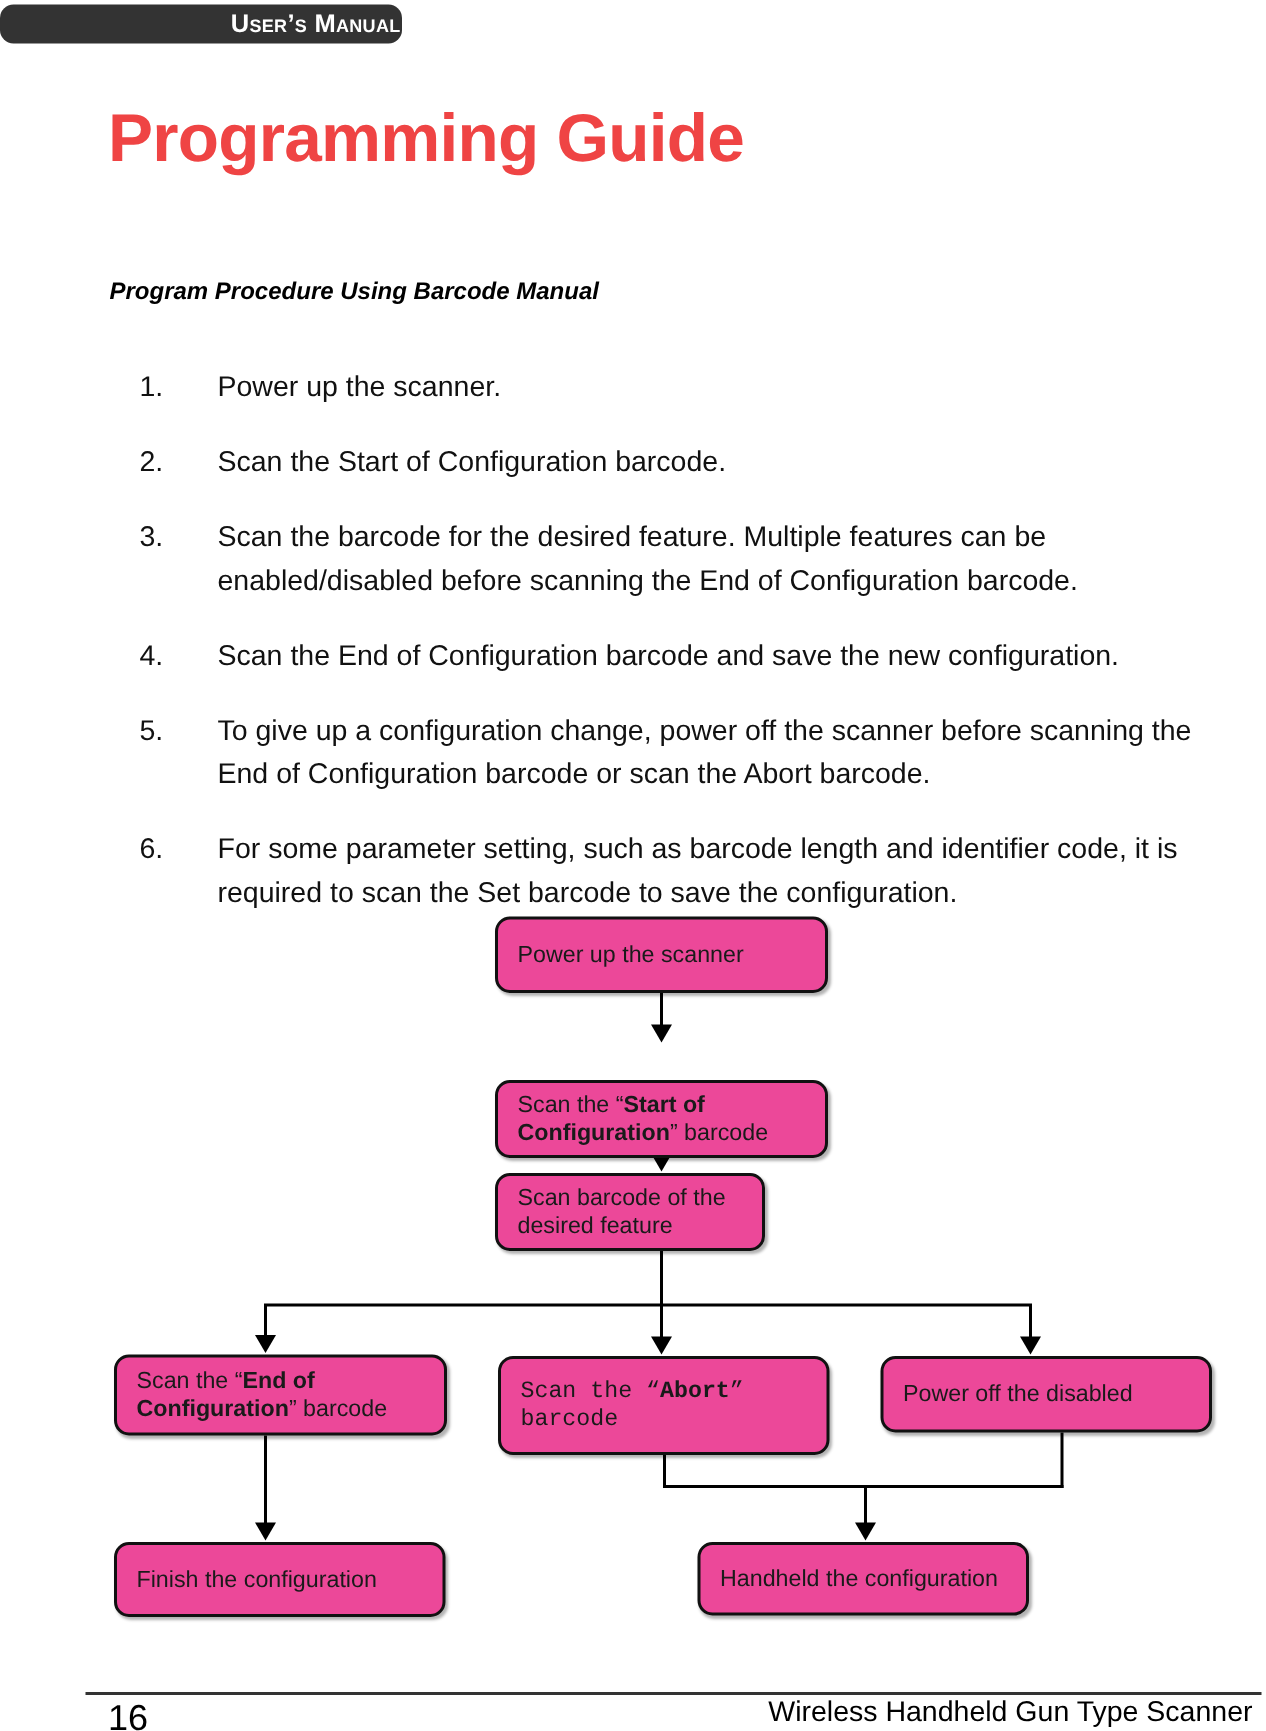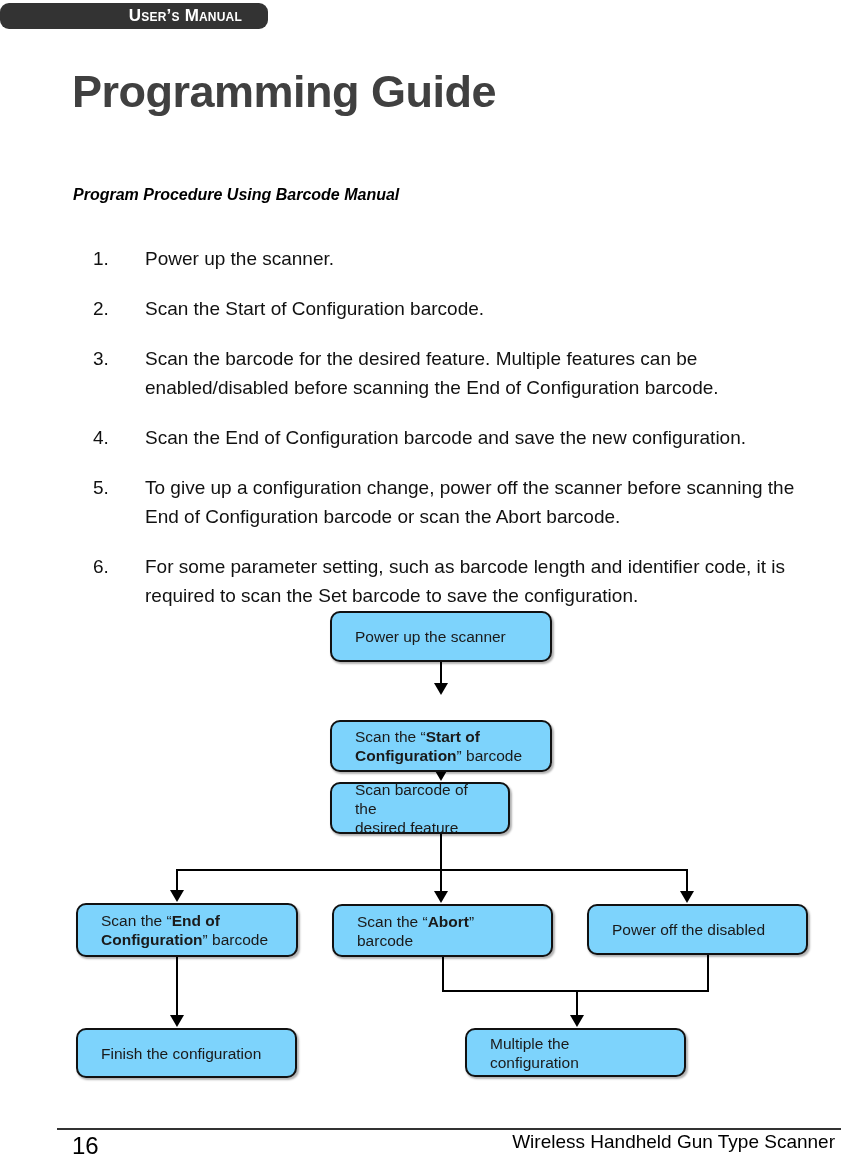--- a/index.html
+++ b/index.html
@@ -6,59 +6,59 @@
   html, body { width: 844px; height: 1154px; background: #ffffff; overflow: hidden; }
   body { position: relative; font-family: "Liberation Sans", "DejaVu Sans", sans-serif; color: #1a1a1a; }
 
   
   .badge {
     position: absolute; left: 0; top: 3px; width: 268px; height: 26px;
     background: #333333; border-radius: 9px;
     color: #ffffff; font-weight: bold; font-size: 17px;
     font-variant: small-caps; letter-spacing: 0.2px;
     display: flex; align-items: center; justify-content: flex-end;
-    padding-right: 26px;
+    padding-right: 1px;
   }
 
   .doc-title {
     position: absolute; left: 72px; top: 68px;
-    font-size: 45px; font-weight: bold; color: #404040; letter-spacing: -0.5px;
+    font-size: 45px; font-weight: bold; color: #ef4444; letter-spacing: -0.5px;
     line-height: 1.05;
   }
 
   .section-heading {
     position: absolute; left: 73px; top: 186px;
     font-size: 16px; font-weight: bold; color: #000000; font-style: italic;
   }
 
   
   .steps {
     position: absolute; left: 93px; top: 244px; width: 740px;
   }
   .step { display: flex; margin-bottom: 21px; font-size: 19px; line-height: 29px; color: #111; }
   .step .num { width: 52px; flex: 0 0 52px; }
   .step .txt { width: 680px; }
 
   
   .flow-svg { position: absolute; left: 0; top: 0; width: 844px; height: 1154px; pointer-events: none; }
   .fbox {
-    position: absolute; background: #7dd3fc;
+    position: absolute; background: #ec4899;
     border: 2px solid #111111; border-radius: 10px;
     box-shadow: 1.5px 2px 2px rgba(0,0,0,0.30);
     display: flex; flex-direction: column; justify-content: center; align-items: flex-start;
-    padding: 4px 23px; font-size: 15.5px; line-height: 19px; color: #1a1a1a;
+    padding: 4px 13px; font-size: 15.5px; line-height: 19px; color: #1a1a1a;
     z-index: 2;
   }
   .fbox b { font-weight: bold; }
 
   #box-power-up   { left: 330px; top: 611px; width: 222px; height: 51px; }
   #box-start-cfg  { left: 330px; top: 696px; width: 222px; height: 52px; margin-top: 24px; }
   #box-scan-feat  { left: 330px; top: 782px; width: 180px; height: 52px; }
   #box-end-cfg    { left: 76px;  top: 903px; width: 222px; height: 54px; }
-  #box-abort      { left: 332px; top: 904px; width: 221px; height: 53px; }
+  #box-abort      { left: 332px; top: 904px; width: 221px; height: 66px; font-family: Liberation Mono, monospace; }
   #box-power-off  { left: 587px; top: 904px; width: 221px; height: 51px; }
   #box-finish     { left: 76px;  top: 1028px; width: 221px; height: 50px; }
   #box-discard    { left: 465px; top: 1028px; width: 221px; height: 49px; }
 
   
   .footer-rule { position: absolute; left: 57px; top: 1128px; width: 784px; height: 2px; background: #333333; }
   .footer-page { position: absolute; left: 72px; top: 1132px; font-size: 24px; color: #000; }
   .footer-text { position: absolute; right: 9px; top: 1131px; font-size: 19px; color: #000; }
 </style>
 </head>
@@ -150,18 +150,18 @@
 
 <div class="fbox" id="box-power-off">
   <span>Power off the disabled</span>
 </div>
 
 <div class="fbox" id="box-finish">
   <span>Finish the configuration</span>
 </div>
 
 <div class="fbox" id="box-discard">
-  <span>Multiple the configuration</span>
+  <span>Handheld the configuration</span>
 </div>
 
 <div class="footer-rule"></div>
 <div class="footer-page">16</div>
 <div class="footer-text">Wireless Handheld Gun Type Scanner</div>
 
 </body></html>

